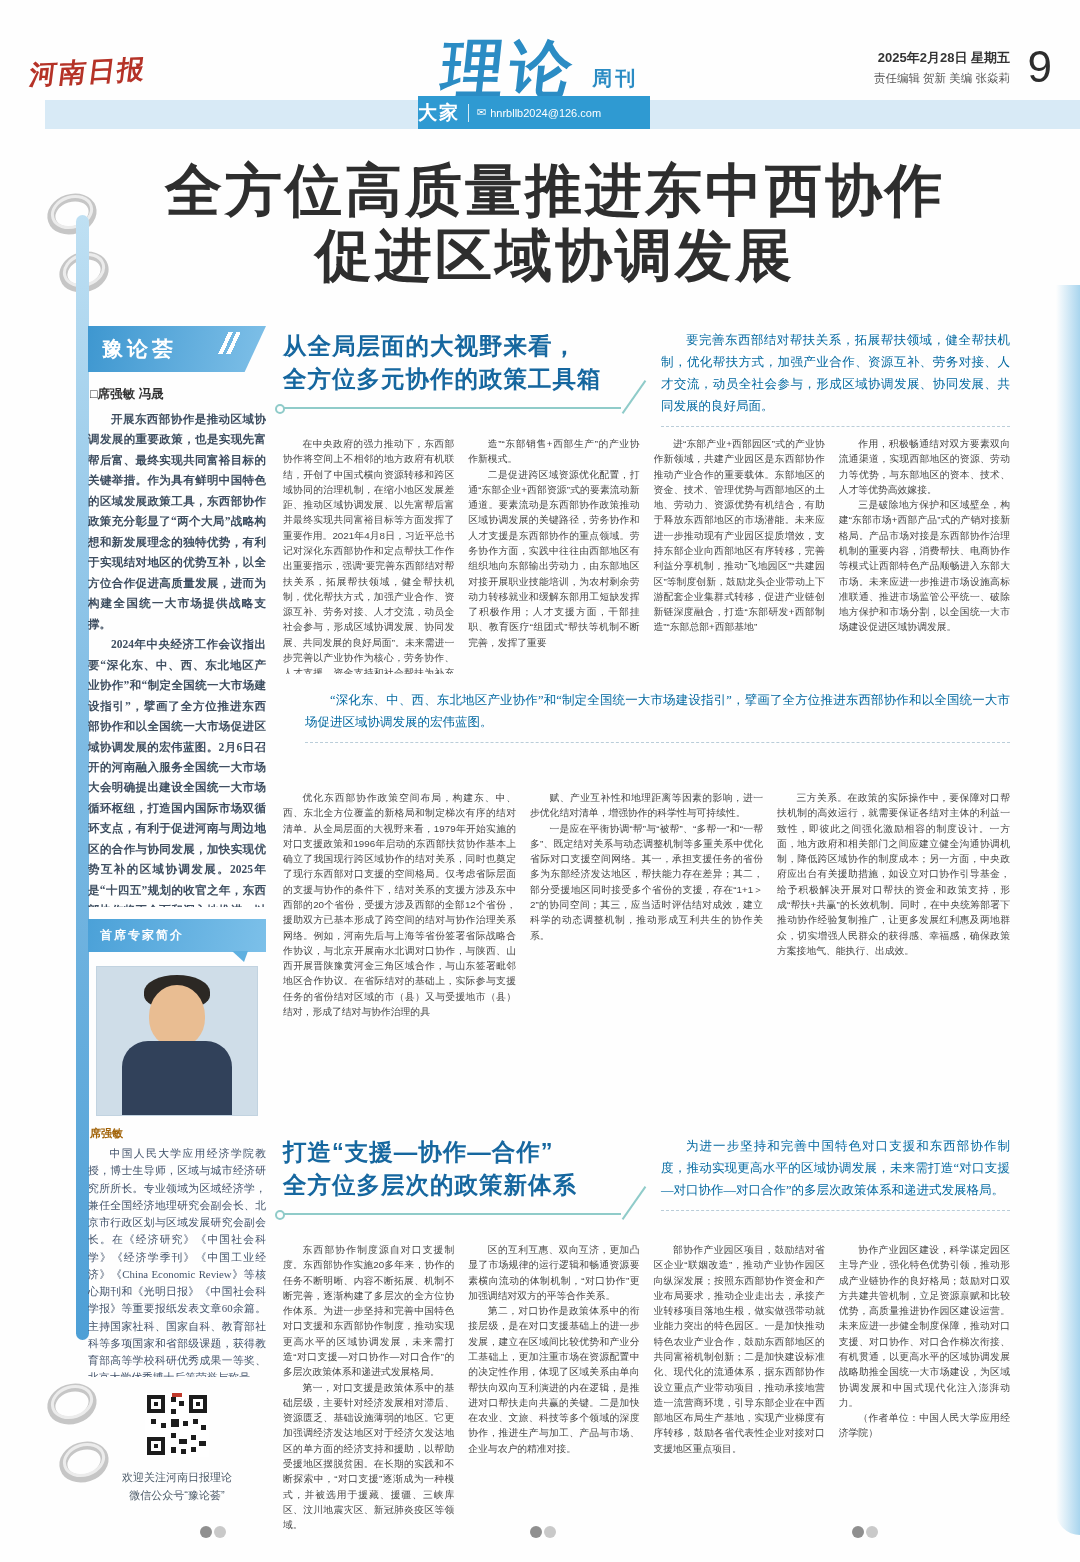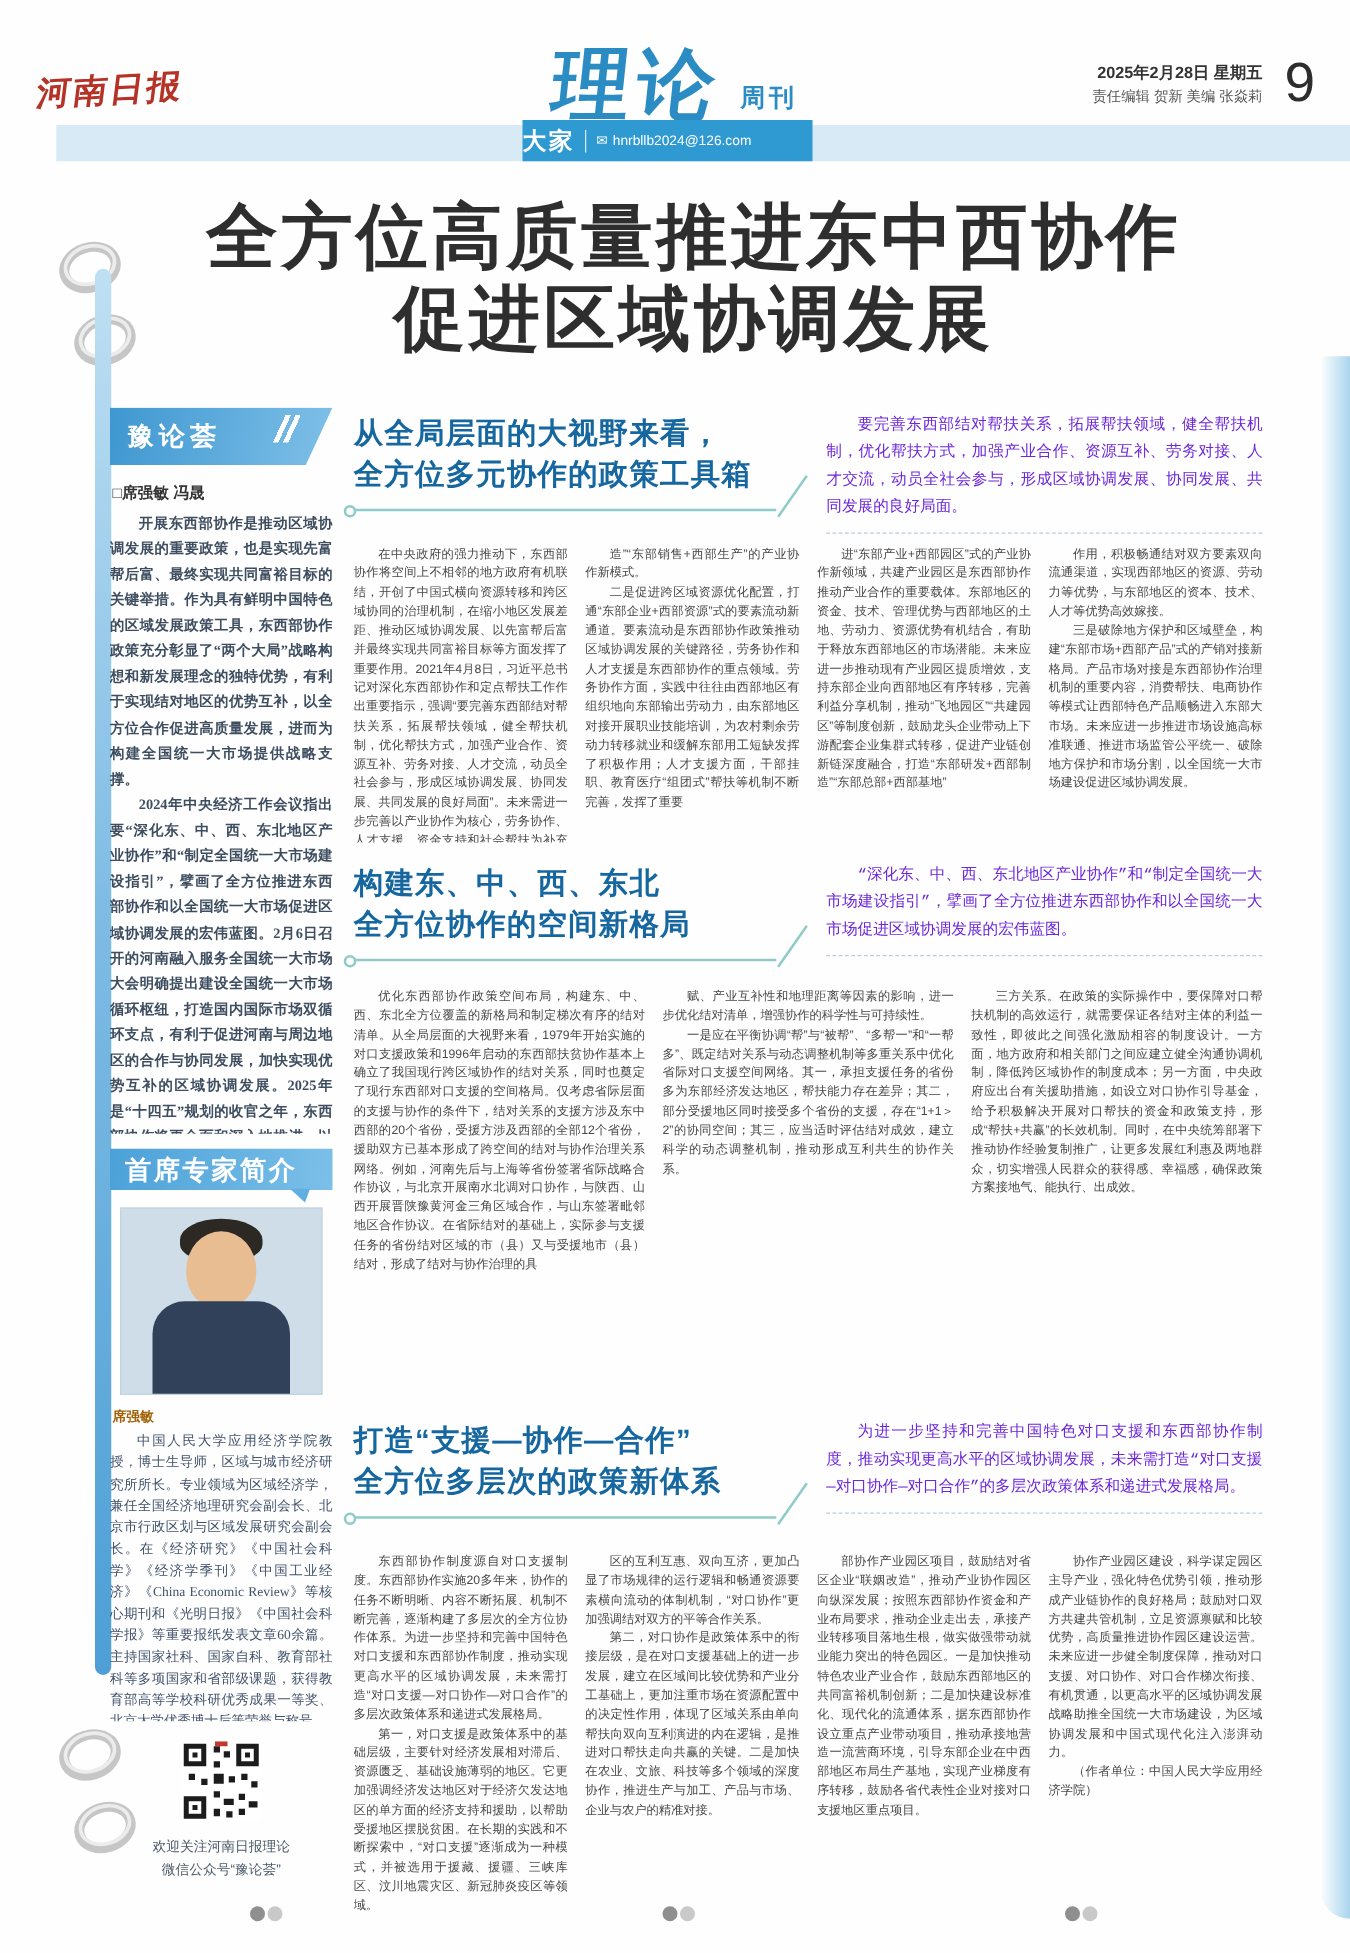--- a/index.html
+++ b/index.html
@@ -85,21 +85,21 @@
   }
   .authors{margin:14px 2px 6px 2px;font-size:12.5px;font-weight:bold;color:#333;}
   .side-text{height:498px;overflow:hidden;font-weight:bold;}
   .side-text p{
     margin:0;text-indent:2em;text-align:justify;
     font-family:"Liberation Serif","DejaVu Serif",serif;
     font-size:11.5px;line-height:1.78;color:#3e4e60;
   }
   .profile-banner{
     margin-top:12px;height:33px;background:linear-gradient(100deg,#4ba1d8,#7cc0e9);
-    color:#fff;font-size:21px;font-weight:bold;letter-spacing:2px;
+    color:#fff;font-size:12px;font-weight:bold;letter-spacing:2px;
     display:flex;align-items:center;padding-left:12px;position:relative;
   }
   .profile-banner:after{
     content:"";position:absolute;right:18px;bottom:-10px;
     border-left:12px solid transparent;border-right:4px solid transparent;
     border-top:11px solid #5fb0e0;
   }
   .portrait{
     margin:14px auto 10px auto;width:160px;height:148px;background:#cfdde8;
     position:relative;overflow:hidden;border:1px solid #c2d3e0;
@@ -130,22 +130,22 @@
     content:"";position:absolute;left:-8px;top:-3px;width:6px;height:6px;border:2px solid #8fcbc9;
     border-radius:50%;background:#fff;
   }
   .rule:after{
     content:"";position:absolute;right:-14px;top:-30px;width:2px;height:40px;background:#8fcbc9;
     transform:rotate(35deg);
   }
   .art-quote{flex:1;padding-left:22px;}
   .art-quote p{
     margin:0;text-indent:2em;text-align:justify;
-    font-family:Liberation Mono, monospace;
-    font-size:12.5px;line-height:1.75;color:#6d28d9;
+    font-family:Liberation Serif, serif;
+    font-size:12.5px;line-height:1.75;color:#0369a1;
   }
   .art-quote .dots{margin-top:8px;border-bottom:1.5px dashed #b9cdd9;}
   .art-body{display:flex;gap:14px;overflow:hidden;margin-top:10px;}
   .art-body .col{flex:1;overflow:hidden;}
   .art-body .col p{
     margin:0;text-indent:2em;text-align:justify;
     font-size:9.8px;line-height:1.56;color:#474747;
   }
   .h1-a{display:block;}
 </style>
@@ -302,27 +302,20 @@
         </div>
       <div class="col">
           <p>作用，积极畅通结对双方要素双向流通渠道，实现西部地区的资源、劳动力等优势，与东部地区的资本、技术、人才等优势高效嫁接。</p>
           <p>三是破除地方保护和区域壁垒，构建“东部市场+西部产品”式的产销对接新格局。产品市场对接是东西部协作治理机制的重要内容，消费帮扶、电商协作等模式让西部特色产品顺畅进入东部大市场。未来应进一步推进市场设施高标准联通、推进市场监管公平统一、破除地方保护和市场分割，以全国统一大市场建设促进区域协调发展。</p>
         </div>
     </div>
   </section>
 
   <section class="article">
     <div class="art-top" style="height:90px;">
-      <div class="art-header">
-        <h2>
-          <span>构建东、中、西、东北</span><br>
-          <span>全方位协作的空间新格局</span>
-        </h2>
-        <div class="rule"></div>
-      </div>
       <div class="art-quote">
         <p>“深化东、中、西、东北地区产业协作”和“制定全国统一大市场建设指引”，擘画了全方位推进东西部协作和以全国统一大市场促进区域协调发展的宏伟蓝图。</p>
         <div class="dots"></div>
       </div>
     </div>
     <div class="art-body" style="height:330px;">
       <div class="col">
           <p>优化东西部协作政策空间布局，构建东、中、西、东北全方位覆盖的新格局和制定梯次有序的结对清单。从全局层面的大视野来看，1979年开始实施的对口支援政策和1996年启动的东西部扶贫协作基本上确立了我国现行跨区域协作的结对关系，同时也奠定了现行东西部对口支援的空间格局。仅考虑省际层面的支援与协作的条件下，结对关系的支援方涉及东中西部的20个省份，受援方涉及西部的全部12个省份，援助双方已基本形成了跨空间的结对与协作治理关系网络。例如，河南先后与上海等省份签署省际战略合作协议，与北京开展南水北调对口协作，与陕西、山西开展晋陕豫黄河金三角区域合作，与山东签署毗邻地区合作协议。在省际结对的基础上，实际参与支援任务的省份结对区域的市（县）又与受援地市（县）结对，形成了结对与协作治理的具</p>
         </div>
       <div class="col">

